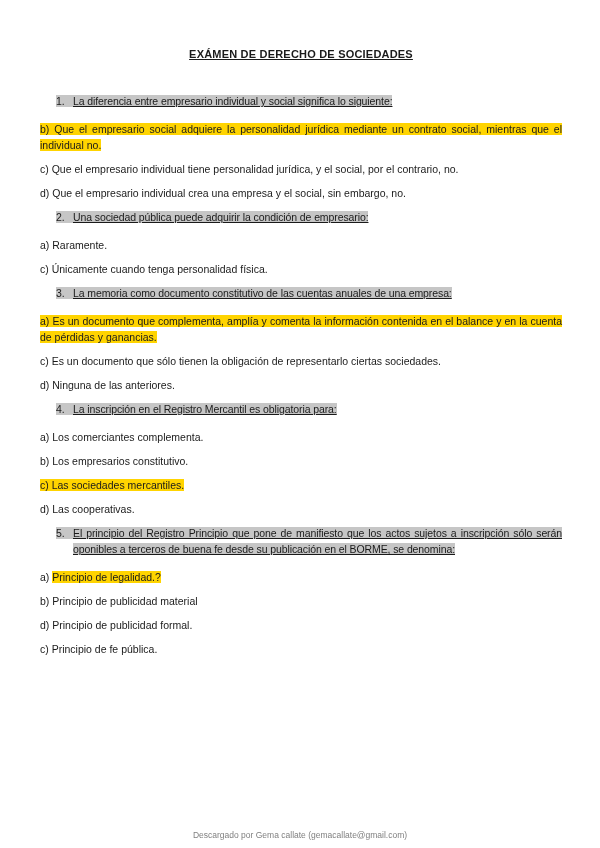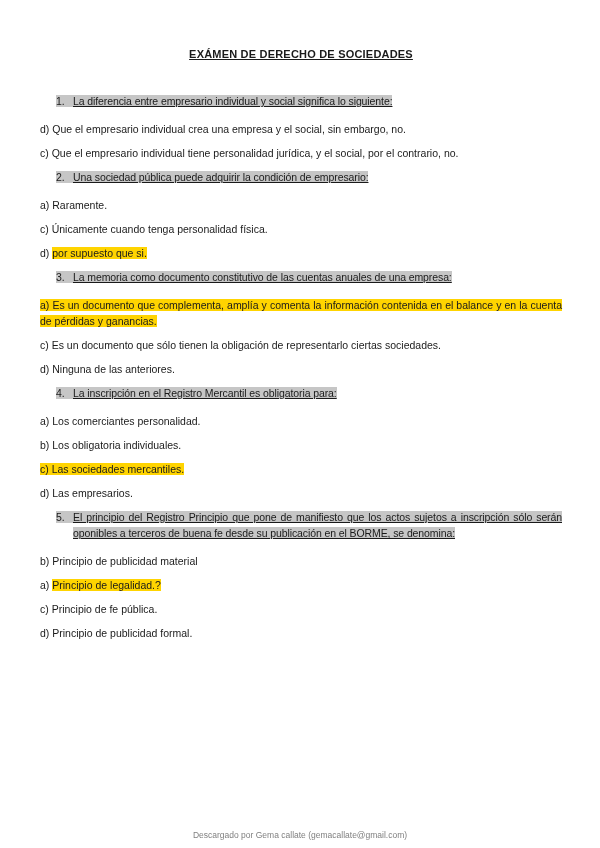--- a/index.html
+++ b/index.html
@@ -58,38 +58,38 @@
 <div class="page">
   <div class="doc-title">EXÁMEN DE DERECHO DE SOCIEDADES</div>
 
   <div id="questions">
   <section class="question">
     <div class="q-header">
       <span class="q-hl"><span class="q-num">1.</span><span class="q-text">La diferencia entre empresario individual y social significa lo siguiente:</span></span>
     </div>
     <div class="options">
 
+  <p class="option"><span class="opt-wrap hl-yellow"><span class="opt-label">b)</span> <span class="opt-text">Que el empresario social adquiere la personalidad jurídica mediante un contrato social, mientras que el individual no.</span></span></p>
+
+  <p class="option"><span class="opt-wrap"><span class="opt-label">c)</span> <span class="opt-text">Que el empresario individual tiene personalidad jurídica, y el social, por el contrario, no.</span></span></p>
 
   <p class="option"><span class="opt-wrap"><span class="opt-label">d)</span> <span class="opt-text">Que el empresario individual crea una empresa y el social, sin embargo, no.</span></span></p>
-
-  <p class="option"><span class="opt-wrap"><span class="opt-label">c)</span> <span class="opt-text">Que el empresario individual tiene personalidad jurídica, y el social, por el contrario, no.</span></span></p>
 </div>
   </section>
 
   <section class="question">
     <div class="q-header">
       <span class="q-hl"><span class="q-num">2.</span><span class="q-text">Una sociedad pública puede adquirir la condición de empresario:</span></span>
     </div>
     <div class="options">
   <p class="option"><span class="opt-wrap"><span class="opt-label">a)</span> <span class="opt-text">Raramente.</span></span></p>
 
 
   <p class="option"><span class="opt-wrap"><span class="opt-label">c)</span> <span class="opt-text">Únicamente cuando tenga personalidad física.</span></span></p>
 
-  <p class="option"><span class="opt-wrap"><span class="opt-label">d)</span> <span class="opt-text hl-yellow">por supuesto que si.</span></span></p>
 </div>
   </section>
 
   <section class="question">
     <div class="q-header">
       <span class="q-hl"><span class="q-num">3.</span><span class="q-text">La memoria como documento constitutivo de las cuentas anuales de una empresa:</span></span>
     </div>
     <div class="options">
   <p class="option"><span class="opt-wrap hl-yellow"><span class="opt-label">a)</span> <span class="opt-text">Es un documento que complementa, amplía y comenta la información contenida en el balance y en la cuenta de pérdidas y ganancias.</span></span></p>
 
@@ -98,40 +98,40 @@
 
   <p class="option"><span class="opt-wrap"><span class="opt-label">d)</span> <span class="opt-text">Ninguna de las anteriores.</span></span></p>
 </div>
   </section>
 
   <section class="question">
     <div class="q-header">
       <span class="q-hl"><span class="q-num">4.</span><span class="q-text">La inscripción en el Registro Mercantil es obligatoria para:</span></span>
     </div>
     <div class="options">
-  <p class="option"><span class="opt-wrap"><span class="opt-label">a)</span> <span class="opt-text">Los comerciantes personalidad.</span></span></p>
+  <p class="option"><span class="opt-wrap"><span class="opt-label">a)</span> <span class="opt-text">Los comerciantes complementa.</span></span></p>
 
-  <p class="option"><span class="opt-wrap"><span class="opt-label">b)</span> <span class="opt-text">Los obligatoria individuales.</span></span></p>
+  <p class="option"><span class="opt-wrap"><span class="opt-label">b)</span> <span class="opt-text">Los empresarios constitutivo.</span></span></p>
 
   <p class="option"><span class="opt-wrap hl-yellow"><span class="opt-label">c)</span> <span class="opt-text">Las sociedades mercantiles.</span></span></p>
 
-  <p class="option"><span class="opt-wrap"><span class="opt-label">d)</span> <span class="opt-text">Las empresarios.</span></span></p>
+  <p class="option"><span class="opt-wrap"><span class="opt-label">d)</span> <span class="opt-text">Las cooperativas.</span></span></p>
 </div>
   </section>
 
   <section class="question">
     <div class="q-header">
       <span class="q-hl"><span class="q-num">5.</span><span class="q-text">El principio del Registro Principio que pone de manifiesto que los actos sujetos a inscripción sólo serán oponibles a terceros de buena fe desde su publicación en el BORME, se denomina:</span></span>
     </div>
     <div class="options">
+  <p class="option"><span class="opt-wrap"><span class="opt-label">a)</span> <span class="opt-text hl-yellow">Principio de legalidad.?</span></span></p>
+
   <p class="option"><span class="opt-wrap"><span class="opt-label">b)</span> <span class="opt-text">Principio de publicidad material</span></span></p>
 
-  <p class="option"><span class="opt-wrap"><span class="opt-label">a)</span> <span class="opt-text hl-yellow">Principio de legalidad.?</span></span></p>
+  <p class="option"><span class="opt-wrap"><span class="opt-label">d)</span> <span class="opt-text">Principio de publicidad formal.</span></span></p>
 
   <p class="option"><span class="opt-wrap"><span class="opt-label">c)</span> <span class="opt-text">Principio de fe pública.</span></span></p>
-
-  <p class="option"><span class="opt-wrap"><span class="opt-label">d)</span> <span class="opt-text">Principio de publicidad formal.</span></span></p>
 </div>
   </section>
 </div>
 
   <div class="doc-footer">Descargado por Gema callate (gemacallate@gmail.com)</div>
 </div>
 
 </body></html>

